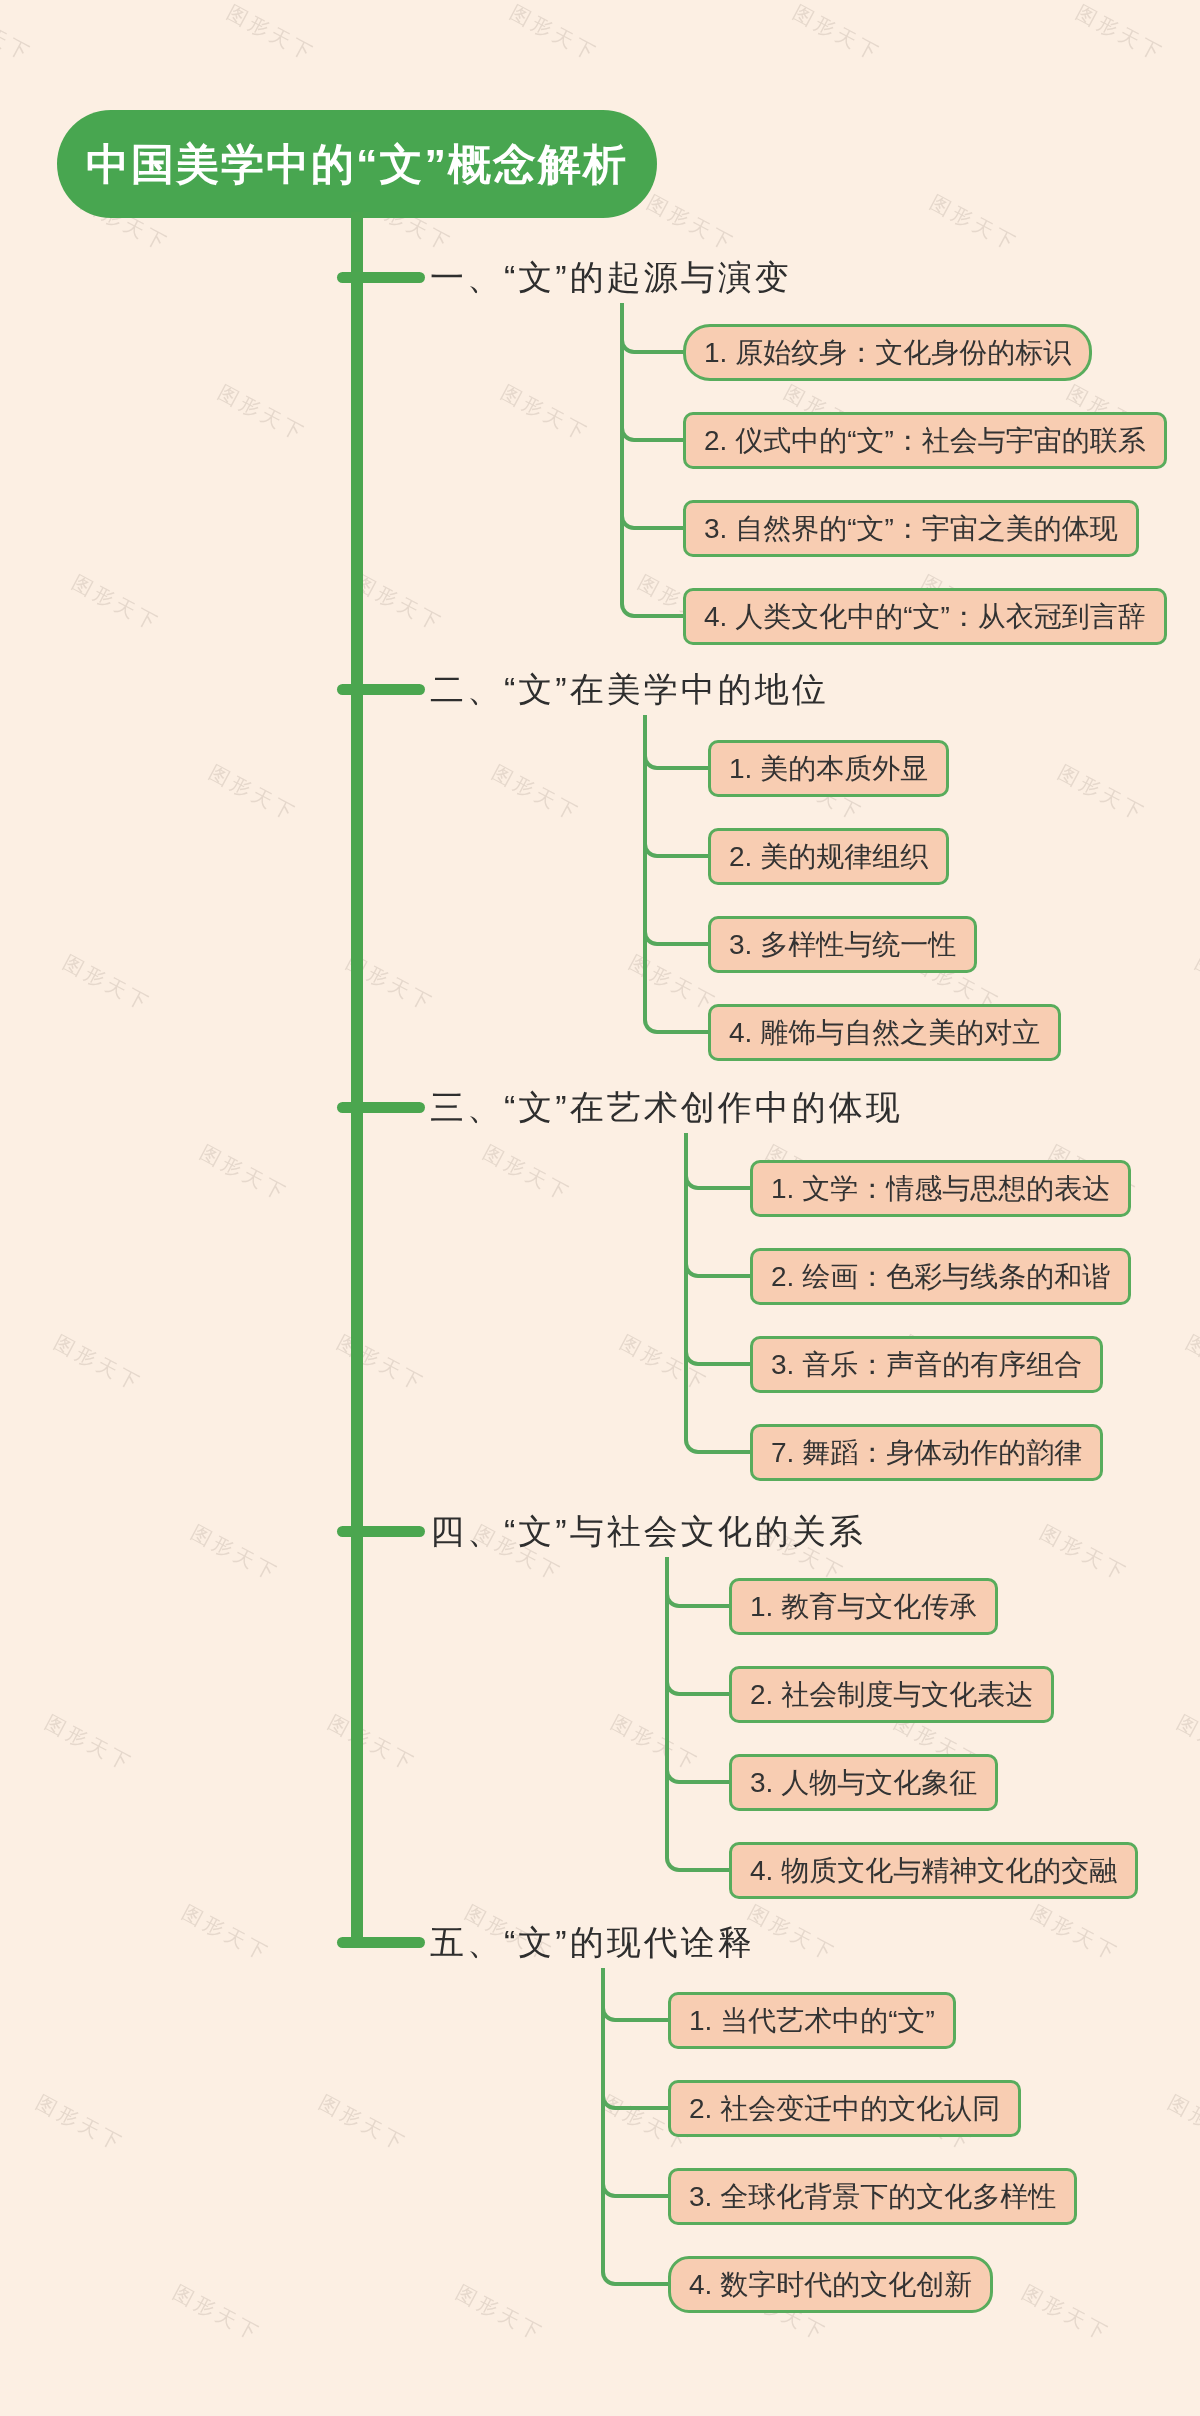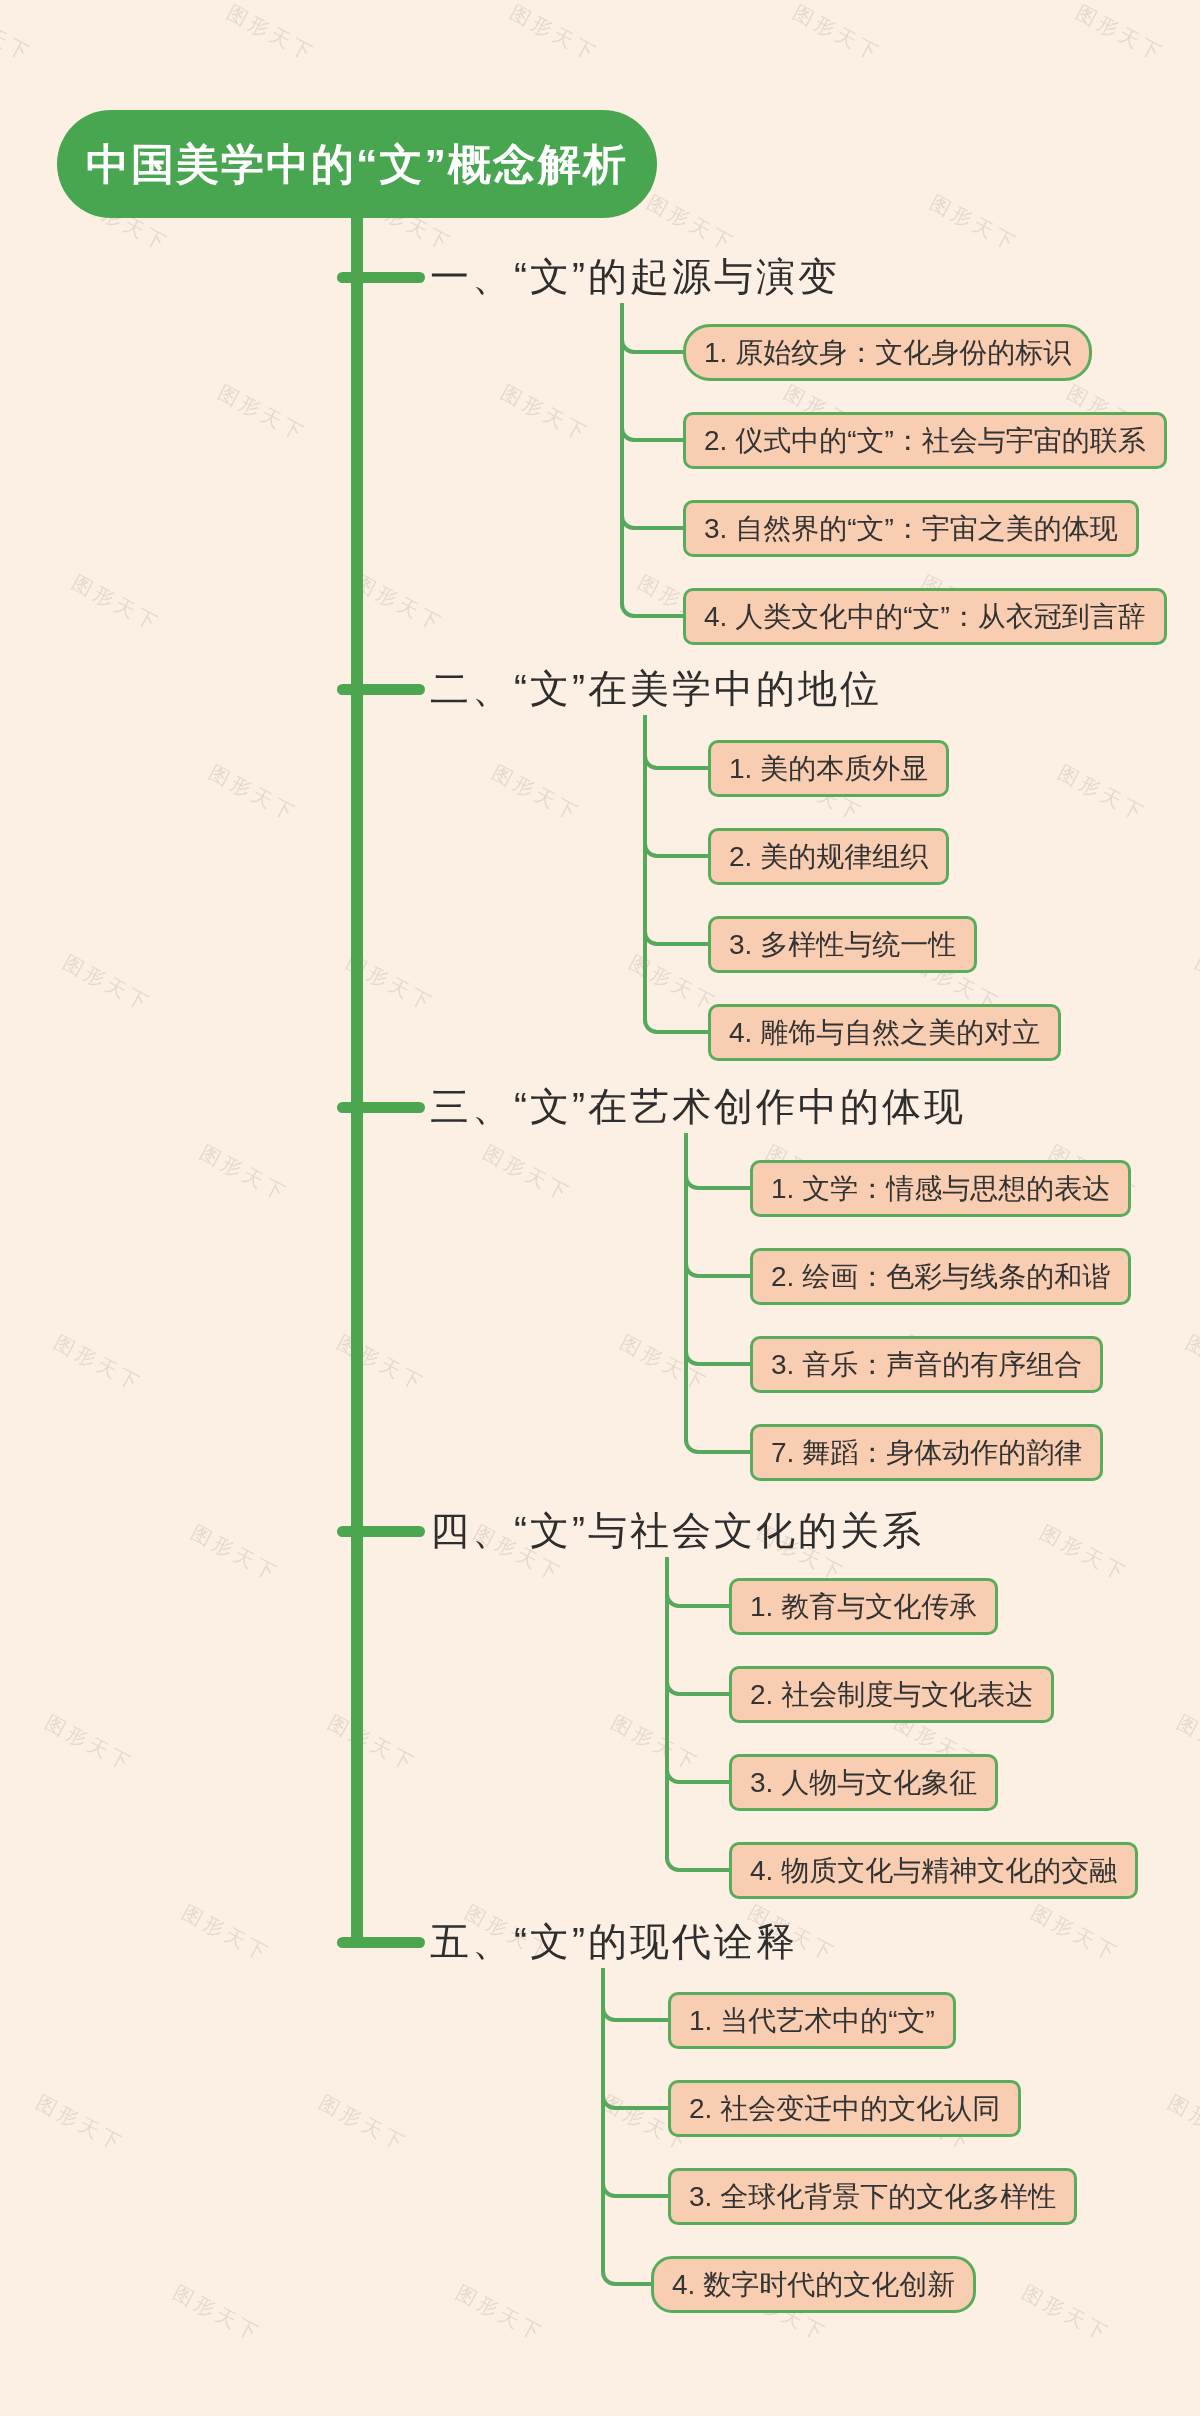--- a/index.html
+++ b/index.html
@@ -46,21 +46,21 @@
     left: 337px;
     width: 88px; height: 11px;
     background: #4BA64F;
     border-radius: 6px;
   }
   .branch-heading {
     position: absolute;
     left: 430px;
     height: 54px;
     line-height: 54px;
-    font-size: 39px;
+    font-size: 34px;
     letter-spacing: 3px;
     color: #2E2E2E;
     white-space: nowrap;
   }
   .elbow {
     position: absolute;
     border-left: 4px solid #55A85C;
     border-bottom: 4px solid #55A85C;
     border-bottom-left-radius: 14px;
     box-sizing: border-box;
@@ -188,15 +188,15 @@
       <div class="child-box" style="left: 729px; top: 1842px;">4. 物质文化与精神文化的交融</div>
       <div class="branch-line" style="top: 1937px;"></div>
       <div class="branch-heading" style="top: 1915px;">五、“文”的现代诠释</div>
       <div class="elbow" style="left: 601px; top: 1968px; width: 71px; height: 54px;"></div>
       <div class="child-box" style="left: 668px; top: 1992px;">1. 当代艺术中的“文”</div>
       <div class="elbow" style="left: 601px; top: 1968px; width: 71px; height: 142px;"></div>
       <div class="child-box" style="left: 668px; top: 2080px;">2. 社会变迁中的文化认同</div>
       <div class="elbow" style="left: 601px; top: 1968px; width: 71px; height: 230px;"></div>
       <div class="child-box" style="left: 668px; top: 2168px;">3. 全球化背景下的文化多样性</div>
       <div class="elbow" style="left: 601px; top: 1968px; width: 71px; height: 318px;"></div>
-      <div class="child-box" style="left: 651px; top: 2256px; border-radius: 21px;">4. 数字时代的文化创新</div>
+      <div class="child-box" style="left: 668px; top: 2256px; border-radius: 21px;">4. 数字时代的文化创新</div>
     </div>
 </div>
 
 </body></html>

